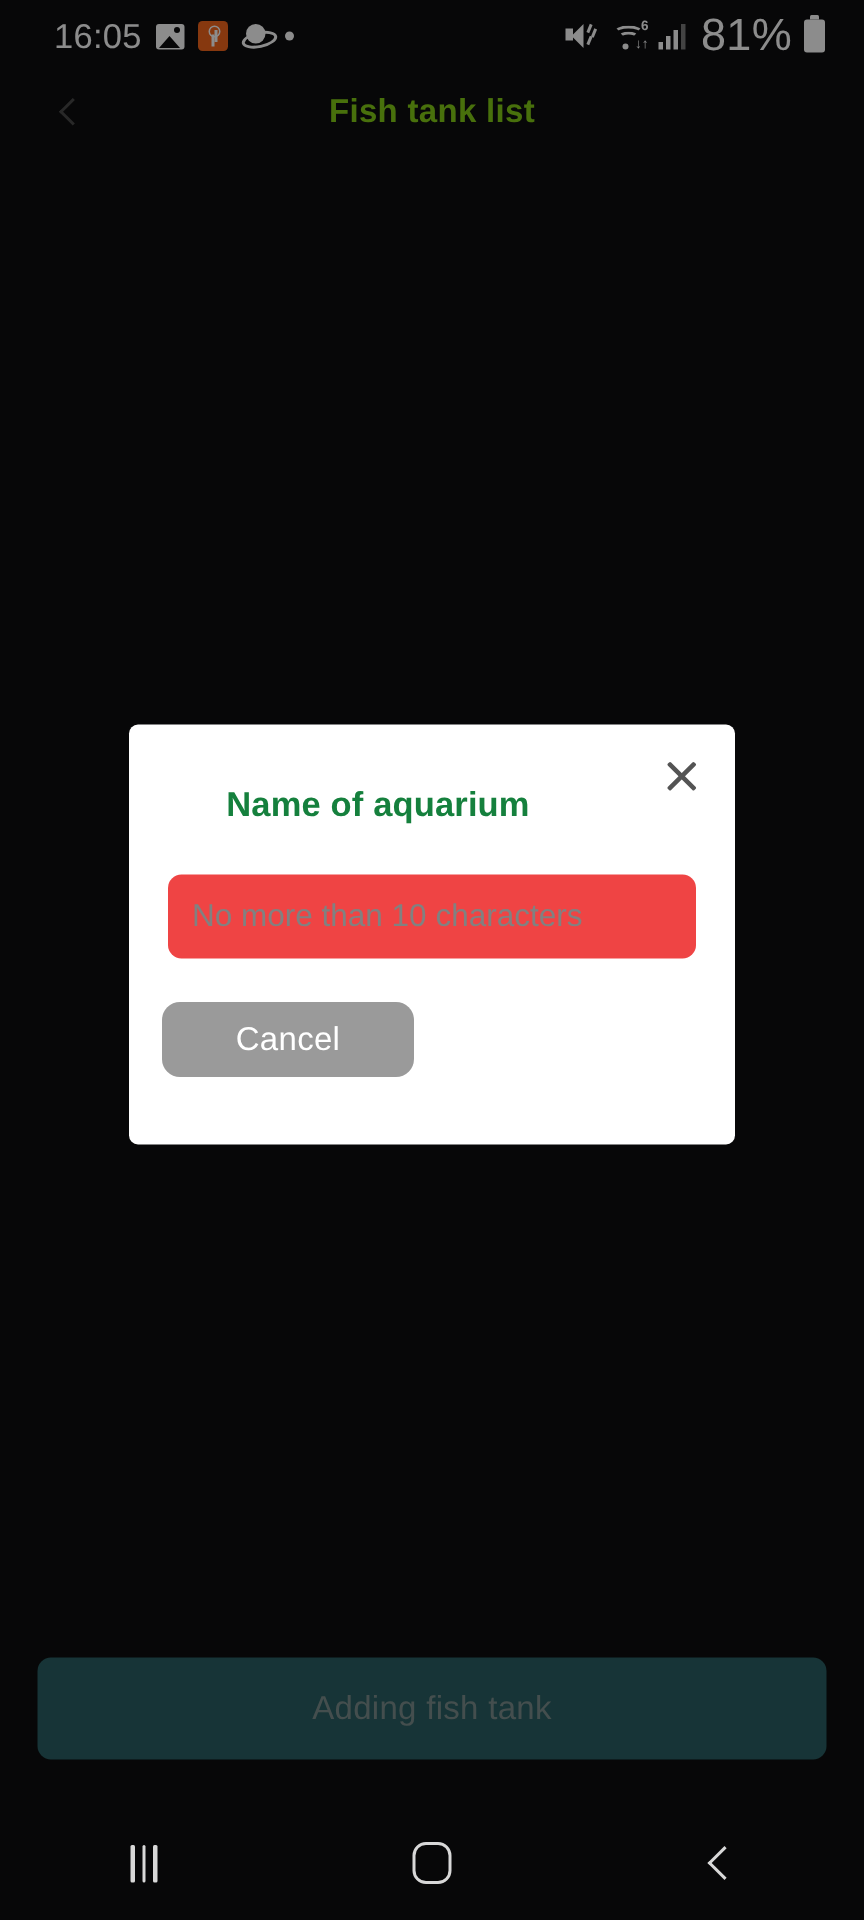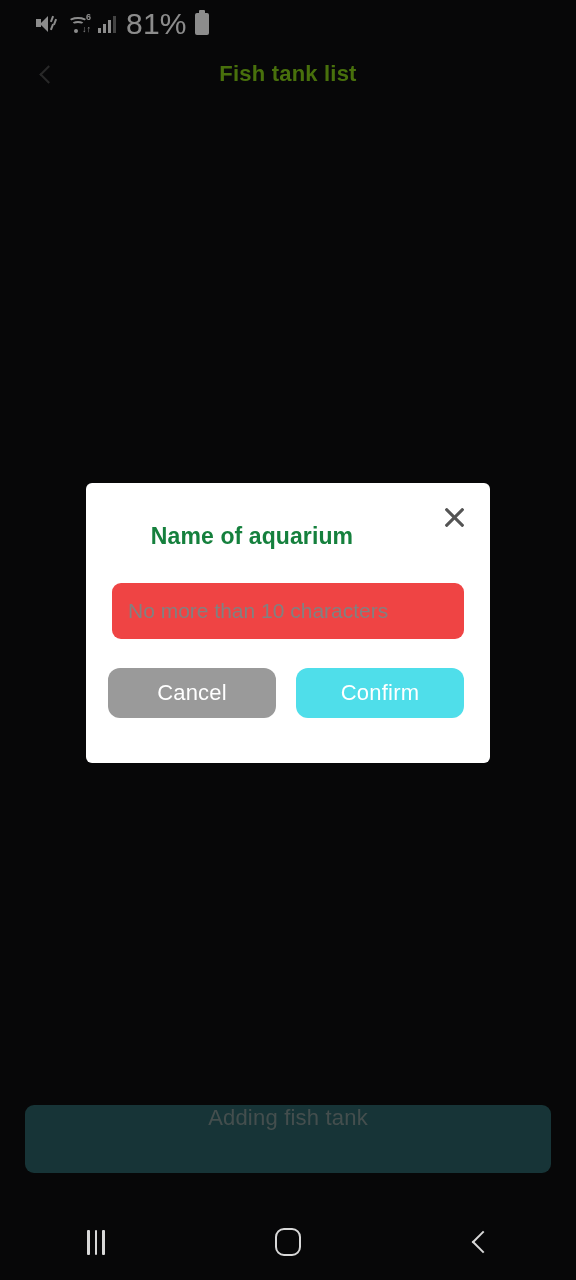--- a/index.html
+++ b/index.html
@@ -264,21 +264,21 @@
     height: 1105px;
   }
 
   #add-tank-button {
     position: absolute;
     left: 25px; top: 1105px;
     width: 526px; height: 68px;
     background: #2a6064;
     border-radius: 9px;
     display: flex;
-    align-items: flex-start;
+    align-items: center;
     justify-content: center;
     color: #7d8f8e;
     font-size: 22px;
     letter-spacing: 0.2px;
   }
 
   
   #modal-overlay {
     position: absolute;
     top: 0; left: 0;
@@ -389,20 +389,35 @@
     transform: rotate(45deg);
     margin-left: 5px;
   }
 </style>
 </head>
 <body>
 
 <div id="screen">
 
   <div id="status-bar">
+    <div class="sb-left">
+      <span id="status-time">16:05</span>
+      <span class="sb-icon">
+          <span class="ic-photo"></span>
+        </span>
+      <span class="sb-icon">
+          <span class="ic-keybadge"></span>
+        </span>
+      <span class="sb-icon">
+          <span class="ic-planet"></span>
+        </span>
+      <span class="sb-icon">
+          <span class="ic-dot"></span>
+        </span>
+    </div>
     <div class="sb-right">
       <span class="sb-icon">
         <span class="ic-mute">
             <span class="mute-slash">
               <span></span>
               <span></span>
               <span></span>
             </span>
           </span>
       </span>
@@ -446,21 +461,20 @@
   <div id="modal-overlay"></div>
 
   <div id="name-dialog">
     <div id="dialog-close">
       <span class="x-line"></span>
       <span class="x-line"></span>
     </div>
     <div id="dialog-title">Name of aquarium</div>
     <input id="aquarium-name-input" type="text" placeholder="No more than 10 characters" style="">
     <button class="dlg-btn" id="cancel-button">Cancel</button>
-    <button class="dlg-btn" id="confirm-button">Confirm</button>
   </div>
 
   <div id="nav-bar">
     <div class="nav-btn" id="nav-recents">
       <span class="bars">
           <i></i>
           <i></i>
           <i></i>
         </span>
     </div>

